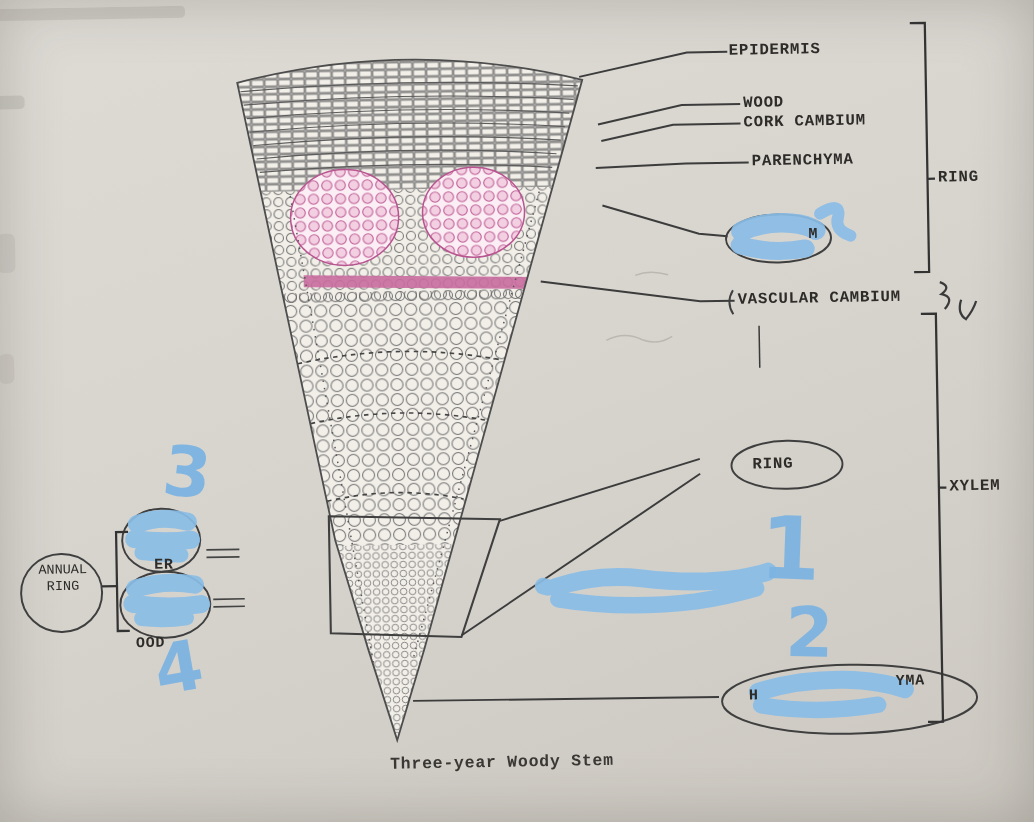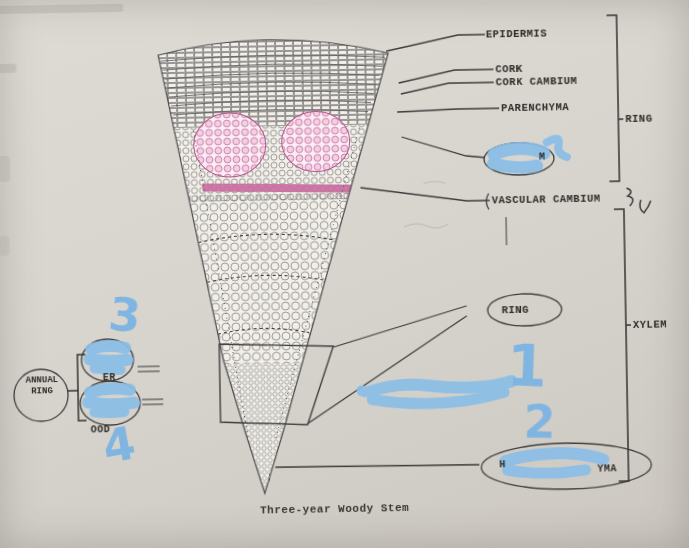--- a/index.html
+++ b/index.html
@@ -11,21 +11,21 @@
   }
   .tilt{position:absolute;inset:0;transform:rotate(-1deg);transform-origin:50% 50%;}
   svg.art{position:absolute;inset:0;}
   .lbl{
     position:absolute;font-size:10.5px;letter-spacing:.5px;color:#2e2c29;
     white-space:nowrap;font-weight:bold;
   }
   .frag{position:absolute;font-size:10px;letter-spacing:.5px;color:#2e2c29;font-weight:bold;white-space:nowrap;}
   .annual{
     position:absolute;left:15px;top:370px;width:50px;text-align:center;
-    font-size:9px;line-height:1.25;color:#2e2c29;font-weight:bold;
+    font-size:9px;line-height:1.25;color:#2e2c29;font-weight:normal;
   }
   .caption{
     position:absolute;left:256px;top:503px;font-size:11px;letter-spacing:.5px;
     color:#3a3834;font-weight:bold;
   }
   .digit{
     position:absolute;font-family:"DejaVu Sans",sans-serif;font-weight:700;
     color:#7db4e2;opacity:.95;line-height:1;
   }
   .d3{left:108px;top:288px;font-size:46px;transform:rotate(7deg);}
@@ -182,38 +182,38 @@
         <path d="M370,400 q44,8 92,3 q22,-3 40,-8" stroke-width="11"></path>
       </g>
       <g>
         <path d="M502,464 q28,-8 58,-7 q24,1 40,7" stroke-width="12"></path>
         <path d="M504,473 q38,7 78,1" stroke-width="11"></path>
       </g>
     </g>
   </svg>
 
   <div class="lbl" style="left:490px;top:31px">EPIDERMIS</div>
-  <div class="lbl" style="left:499px;top:66px">CORK</div>
+  <div class="lbl" style="left:499px;top:66px">WOOD</div>
   <div class="lbl" style="left:499px;top:79px">CORK CAMBIUM</div>
   <div class="lbl" style="left:504px;top:105px">PARENCHYMA</div>
   <div class="lbl" style="left:493px;top:197px">VASCULAR CAMBIUM</div>
   <div class="lbl" style="left:501px;top:307px">RING</div>
   <div class="lbl" style="left:628px;top:118px">RING</div>
   <div class="lbl" style="left:632px;top:324px">XYLEM</div>
 
   <div class="annual">
     <span style="display:block">ANNUAL</span>
     <span style="display:block">RING</span>
   </div>
 
   <div class="frag" style="left:541px;top:155px">M</div>
   <div class="frag" style="left:101px;top:368px">ER</div>
   <div class="frag" style="left:88px;top:420px">OOD</div>
   <div class="frag" style="left:496px;top:462px">H</div>
-  <div class="frag" style="left:594px;top:468px">YMA</div>
+  <div class="frag" style="left:594px;top:454px">YMA</div>
 
   <div class="digit d3">3</div>
   <div class="digit d4">4</div>
   <div class="digit d1">1</div>
   <div class="digit d2">2</div>
 
   <div class="caption">Three-year Woody Stem</div>
 
  </div>
 </div>

